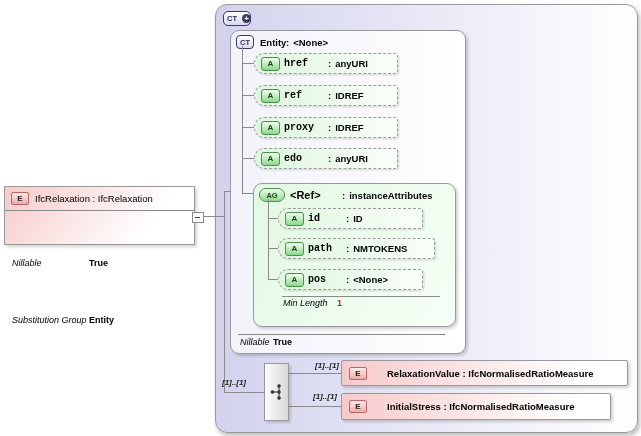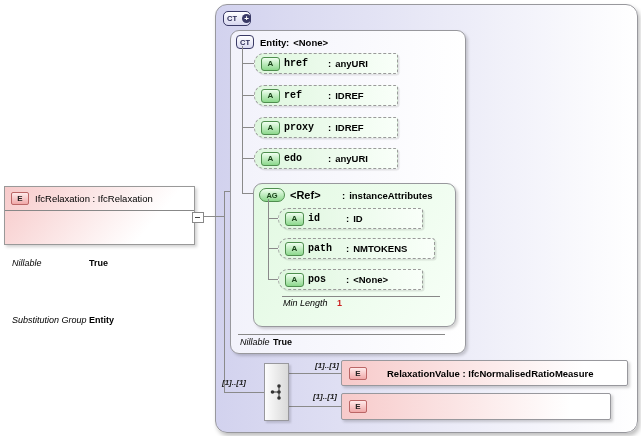--- a/index.html
+++ b/index.html
@@ -205,20 +205,21 @@
       <circle cx="9" cy="17" r="1.8" fill="#333"></circle>
     </svg>
   </div>
 
   <div class="elem-box" style="left:341px;top:360px;width:287px;height:26px;">
     <span class="icon-e">E</span>
     <span class="t">RelaxationValue : IfcNormalisedRatioMeasure</span>
   </div>
   <div class="elem-box" style="left:341px;top:393px;width:270px;height:27px;">
     <span class="icon-e">E</span>
+    <span class="t">InitialStress : IfcNormalisedRatioMeasure</span>
   </div>
 
   <div class="elem-left">
     <div class="hdr">
       <span class="icon-e">E</span>
       <span class="boxtitle">IfcRelaxation : IfcRelaxation</span>
     </div>
     <div class="props">
       <div class="prop-row">
         <span class="lbl">Nillable</span>

